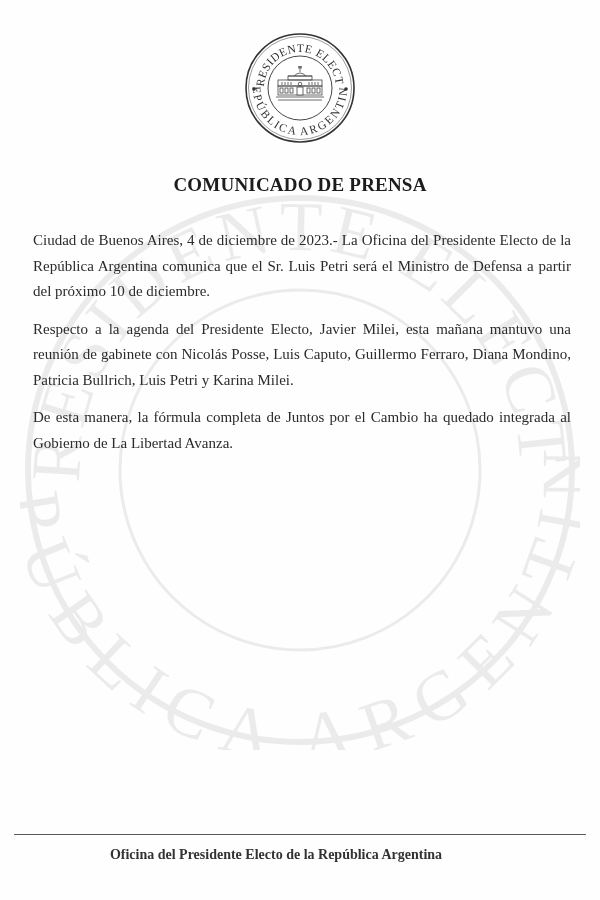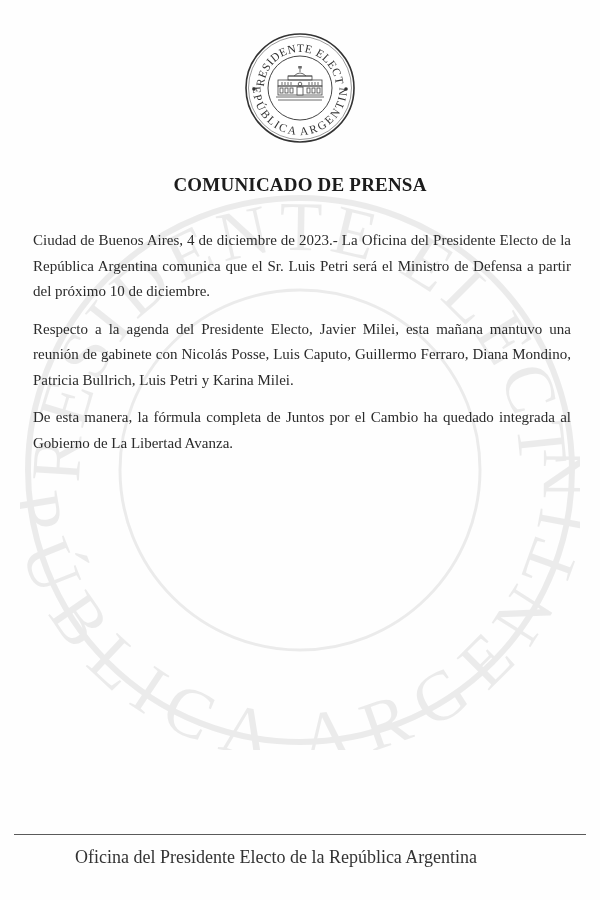--- a/index.html
+++ b/index.html
@@ -74,22 +74,23 @@
       height: 0;
       border-top: 1.5px solid #5a5a5a;
     }
     .footer-text {
       position: absolute;
       left: 0;
       top: 847px;
       width: 552px;
       text-align: center;
       font-family: "Liberation Serif", "DejaVu Serif", serif;
-      font-size: 18px;
+      font-size: 14px;
       color: #333333;
+      font-weight: bold;
     }
   </style>
 </head>
 <body>
 
 <div class="page">
 
   <svg class="watermark" viewBox="0 0 560 560">
     <defs>
       <path id="wm-top" d="M 60 280 A 220 220 0 0 1 500 280"></path>

